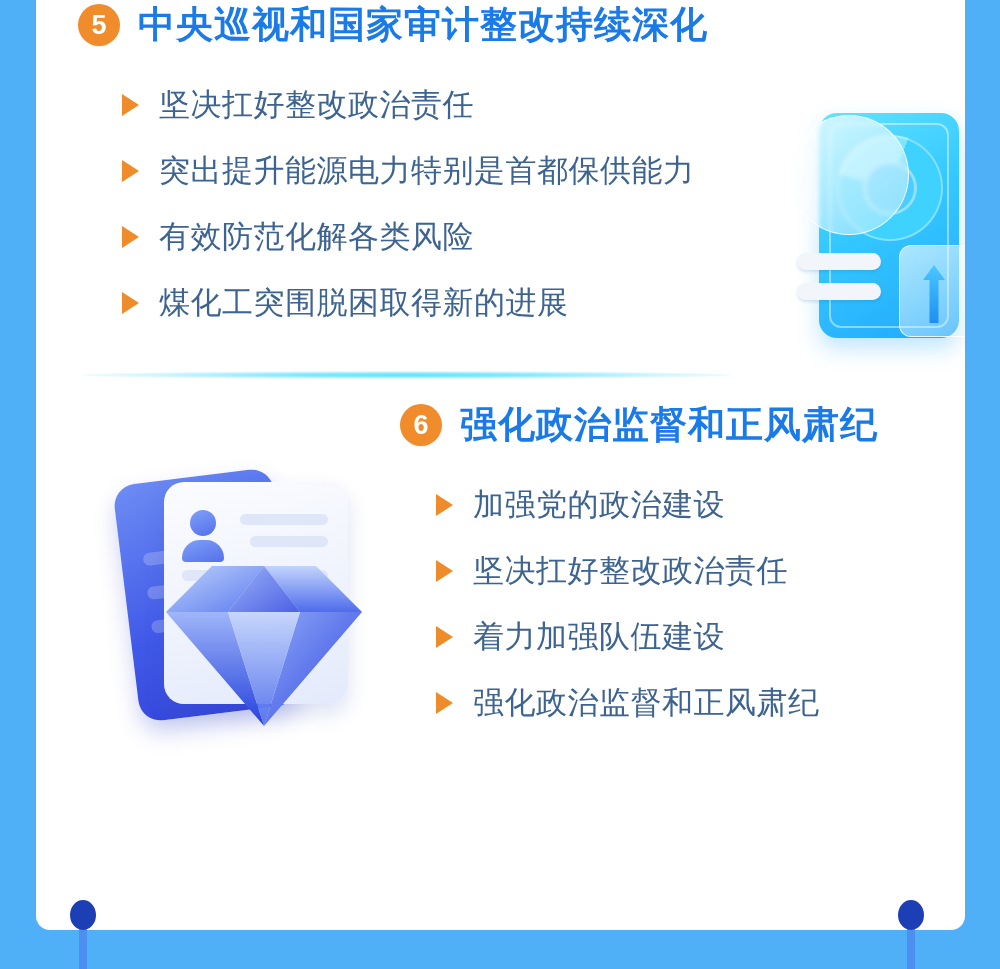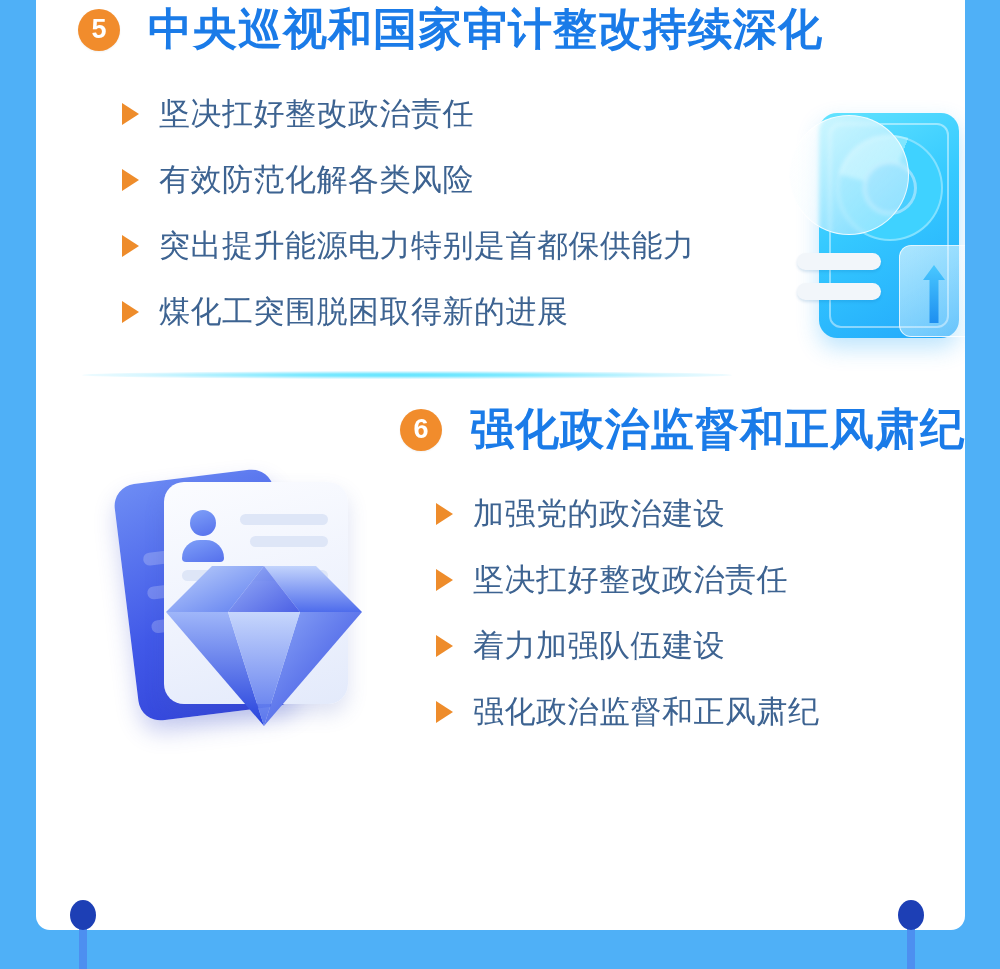--- a/index.html
+++ b/index.html
@@ -74,23 +74,23 @@
   .badge {
     width:42px; height:42px; border-radius:50%;
     background:#F18C2C;
     color:#FFFFFF;
     font-size:27px; font-weight:bold;
     display:flex; align-items:center; justify-content:center;
     line-height:1; flex:0 0 auto;
     box-shadow:0 1px 2px rgba(0,0,0,.06);
   }
   .sec-title {
-    margin-left:28px;
+    margin-left:18px;
     color:#1A7BE8;
-    font-size:44px;
+    font-size:37px;
     font-weight:bold;
     letter-spacing:1px;
     white-space:nowrap;
   }
 
   .bullets { margin-top:22px; }
   #section-5 .bullets { padding-left:86px; }
   #section-6 .bullets { padding-left:400px;font-family:Liberation Mono, monospace; }
 
   .bullet { display:flex; align-items:center; height:66px; }
@@ -238,25 +238,25 @@
         <div class="badge">5</div>
         <div class="sec-title">中央巡视和国家审计整改持续深化</div>
       </div>
       <div class="bullets">
         <div class="bullet">
           <span class="tri"></span>
           <span class="btext">坚决扛好整改政治责任</span>
         </div>
         <div class="bullet">
           <span class="tri"></span>
+          <span class="btext">突出提升能源电力特别是首都保供能力</span>
+        </div>
+        <div class="bullet">
+          <span class="tri"></span>
           <span class="btext">有效防范化解各类风险</span>
-        </div>
-        <div class="bullet">
-          <span class="tri"></span>
-          <span class="btext">突出提升能源电力特别是首都保供能力</span>
         </div>
         <div class="bullet">
           <span class="tri"></span>
           <span class="btext">煤化工突围脱困取得新的进展</span>
         </div>
       </div>
     </div>
 
     <div id="illus-report">
       <div class="doc">

